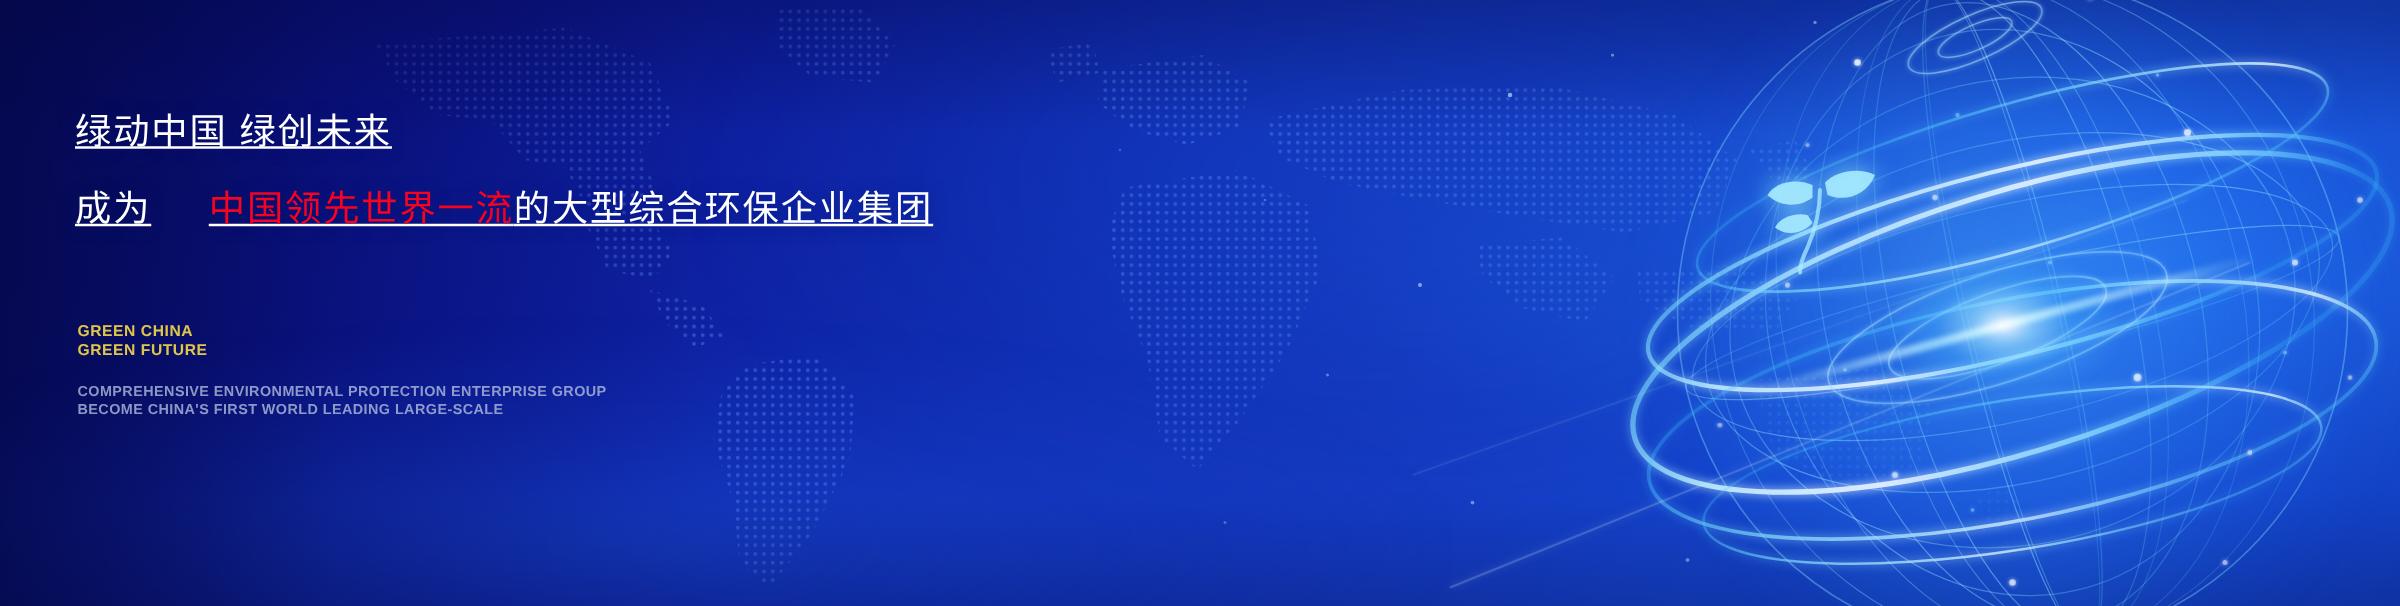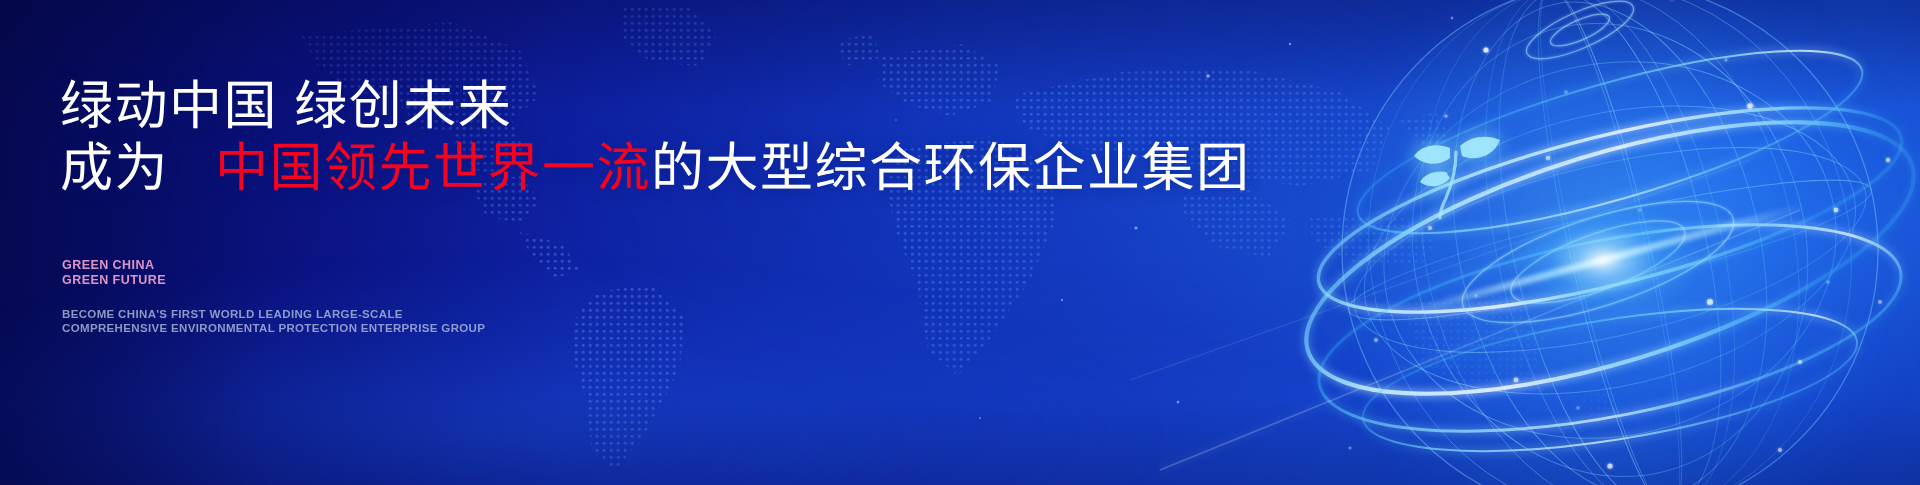--- a/index.html
+++ b/index.html
@@ -168,35 +168,36 @@
     top: 0;
     width: 1050px;
     height: 100%;
   }
 
   .headline {
     position: absolute;
     left: 0;
     top: 78px;
     color: #ffffff;
-    font-size: 53px;
+    font-size: 29px;
     line-height: 56px;
     font-weight: 400;
     letter-spacing: 1.5px;
     white-space: nowrap;
     text-shadow: 0 2px 14px rgba(0,22,120,0.55);
+    text-decoration: underline;
   }
   .headline .l2 { display: block; margin-top: 6px; }
   .hl-red { color: #f7021f; margin-left: 46px; }
 
   .tagline {
     position: absolute;
     left: 2px;
     top: 258px;
-    color: #f9a8d4;
+    color: #fde047;
     font-size: 12.5px;
     font-weight: 700;
     line-height: 14.5px;
     letter-spacing: 0.45px;
     opacity: 0.88;
   }
 
   .caption {
     position: absolute;
     left: 2px;
@@ -422,18 +423,18 @@
       <span class="l1">绿动中国 绿创未来</span>
       <span class="l2"><span>成为</span><span class="hl-red">中国领先世界一流</span><span>的大型综合环保企业集团</span></span>
     </div>
 
     <div class="tagline">
       <span>GREEN CHINA</span>
       <span>GREEN FUTURE</span>
     </div>
 
     <div class="caption">
+      <span>COMPREHENSIVE ENVIRONMENTAL PROTECTION ENTERPRISE GROUP</span>
       <span>BECOME CHINA'S FIRST WORLD LEADING LARGE-SCALE</span>
-      <span>COMPREHENSIVE ENVIRONMENTAL PROTECTION ENTERPRISE GROUP</span>
     </div>
 
   </div>
 </div>
 
 </body></html>

